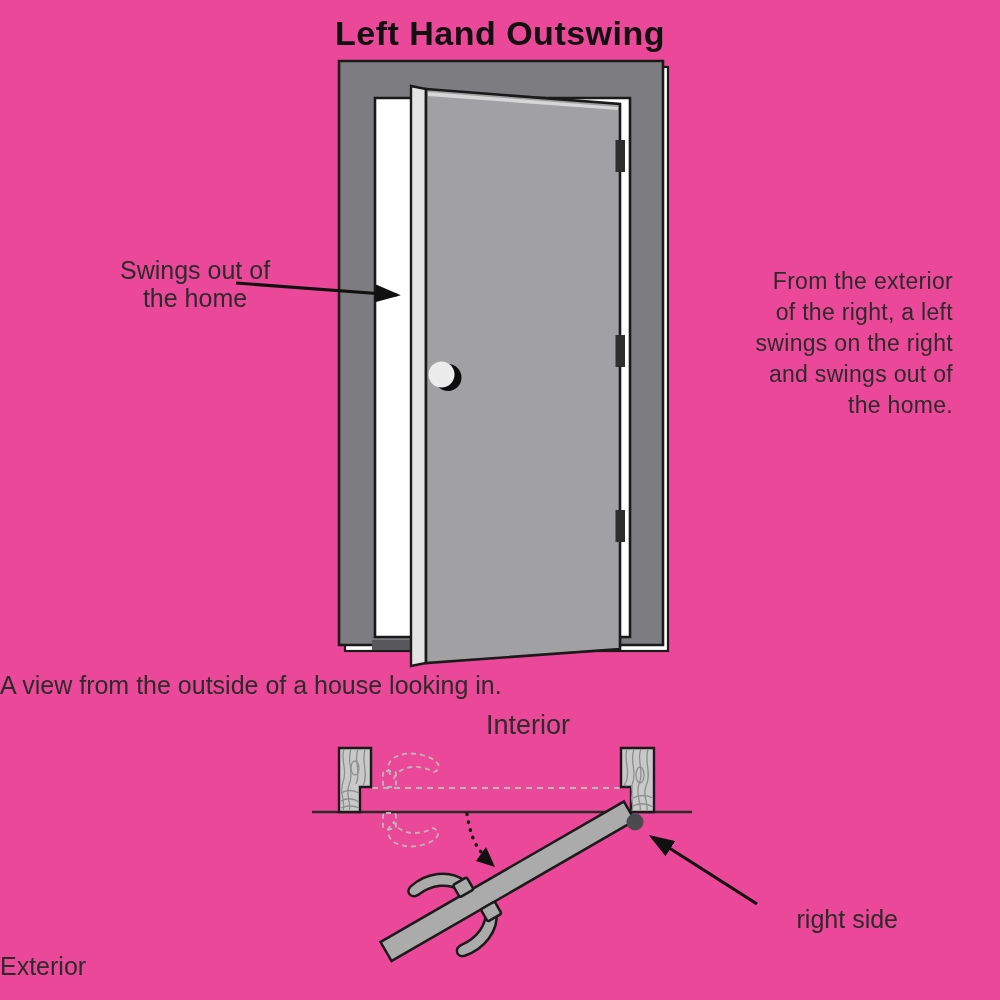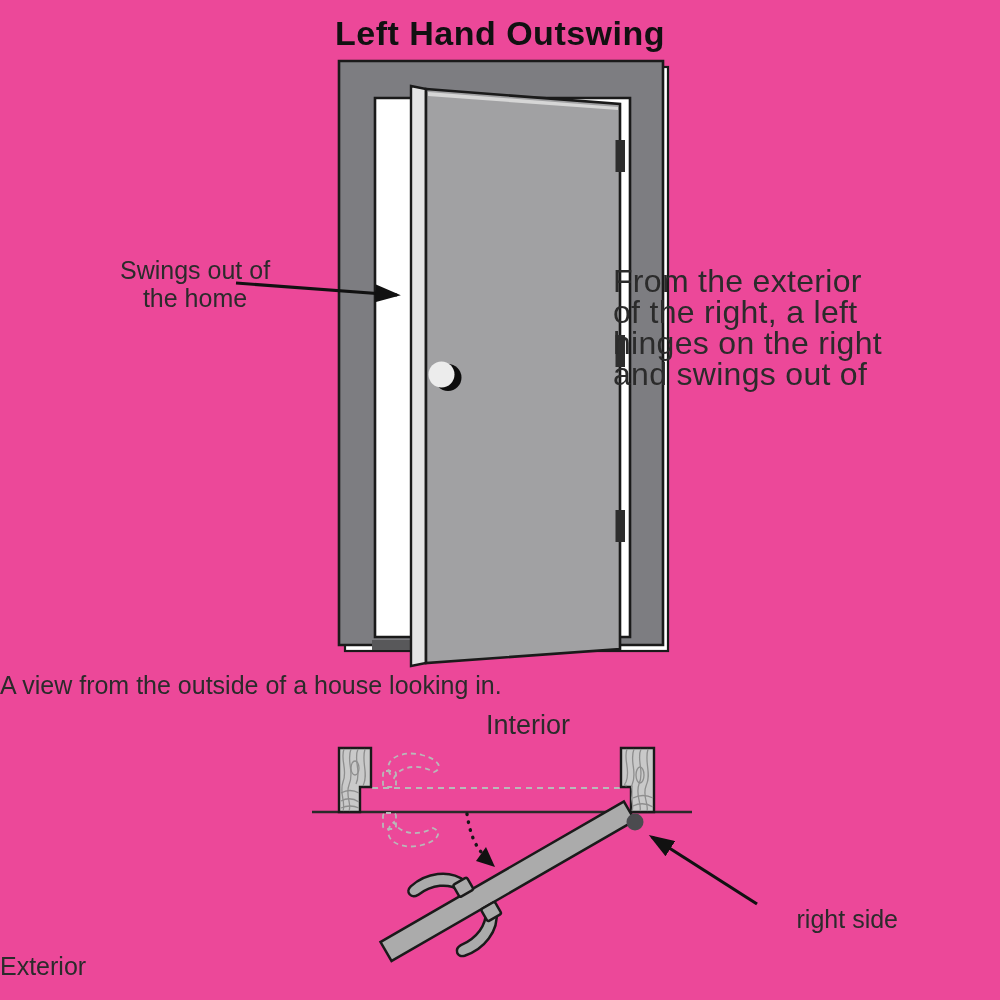--- a/index.html
+++ b/index.html
@@ -26,21 +26,21 @@
   .plan-door{fill:var(--plan_door);stroke:#1a1a1a;stroke-width:2.5;}
   .dotted-arrow{stroke:#161616;stroke-width:3.4;fill:none;stroke-dasharray:0.5 7.5;stroke-linecap:round;}
   .solid-head{fill:#111;}
   .hinge-dot{fill:#4b4b4f;}
 
   
   .lbl{position:absolute;color:var(--text);}
   .title{left:0;top:14px;width:1000px;text-align:center;font-size:34px;font-weight:700;
          letter-spacing:.5px;color:#111;}
   .swing-label{left:120px;top:256px;font-size:25px;line-height:28px;text-align:center;}
-  .description{right:47px;top:266px;width:340px;text-align:left;font-size:32px;
+  .description{right:47px;top:266px;width:340px;text-align:right;font-size:23px;
                line-height:31px;letter-spacing:.3px;}
   .caption{left:0;top:671px;width:1000px;font-size:25px;}
   .interior{left:0;top:710px;width:1000px;text-align:center;font-size:27px;margin-left:28px;}
   .exterior{left:0;top:952px;width:1000px;text-align:left;font-size:25px;}
   .hinge-label{right:102px;top:905px;text-align:right;font-size:25px;line-height:28px;}
 </style>
 </head>
 <body>
 
 <div class="page">
@@ -150,22 +150,23 @@
   </svg>
 
   <div class="lbl swing-label">
     <div>Swings out of</div>
     <div>the home</div>
   </div>
 
   <div class="lbl description">
     <div>From the exterior</div>
     <div>of the right, a left</div>
-    <div>hinges on the right</div>
+    <div>swings on the right</div>
     <div>and swings out of</div>
+    <div>the home.</div>
   </div>
 
   <div class="lbl caption">A view from the outside of a house looking in.</div>
 
   <div class="lbl interior">Interior</div>
   <div class="lbl exterior">Exterior</div>
 
   <div class="lbl hinge-label">
     <div>right side</div>
   </div>

